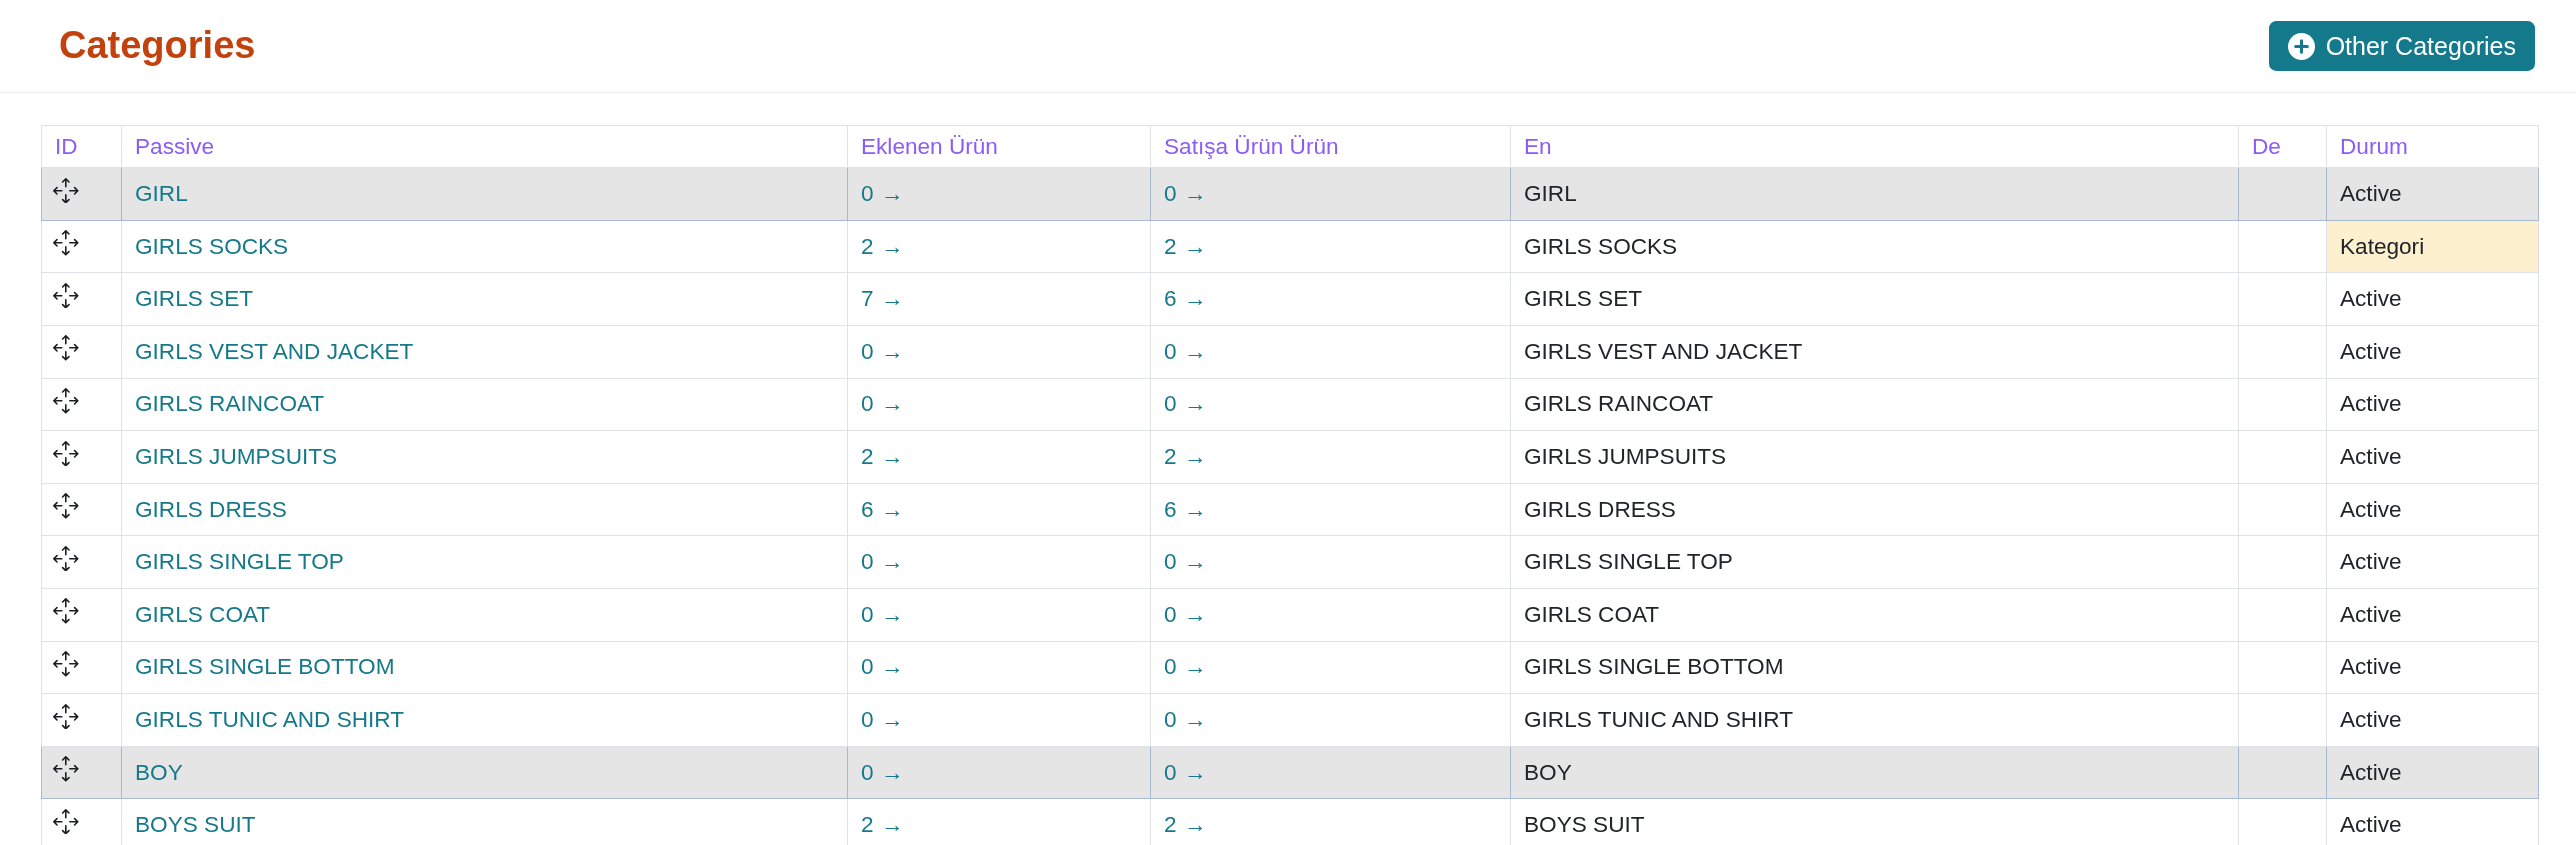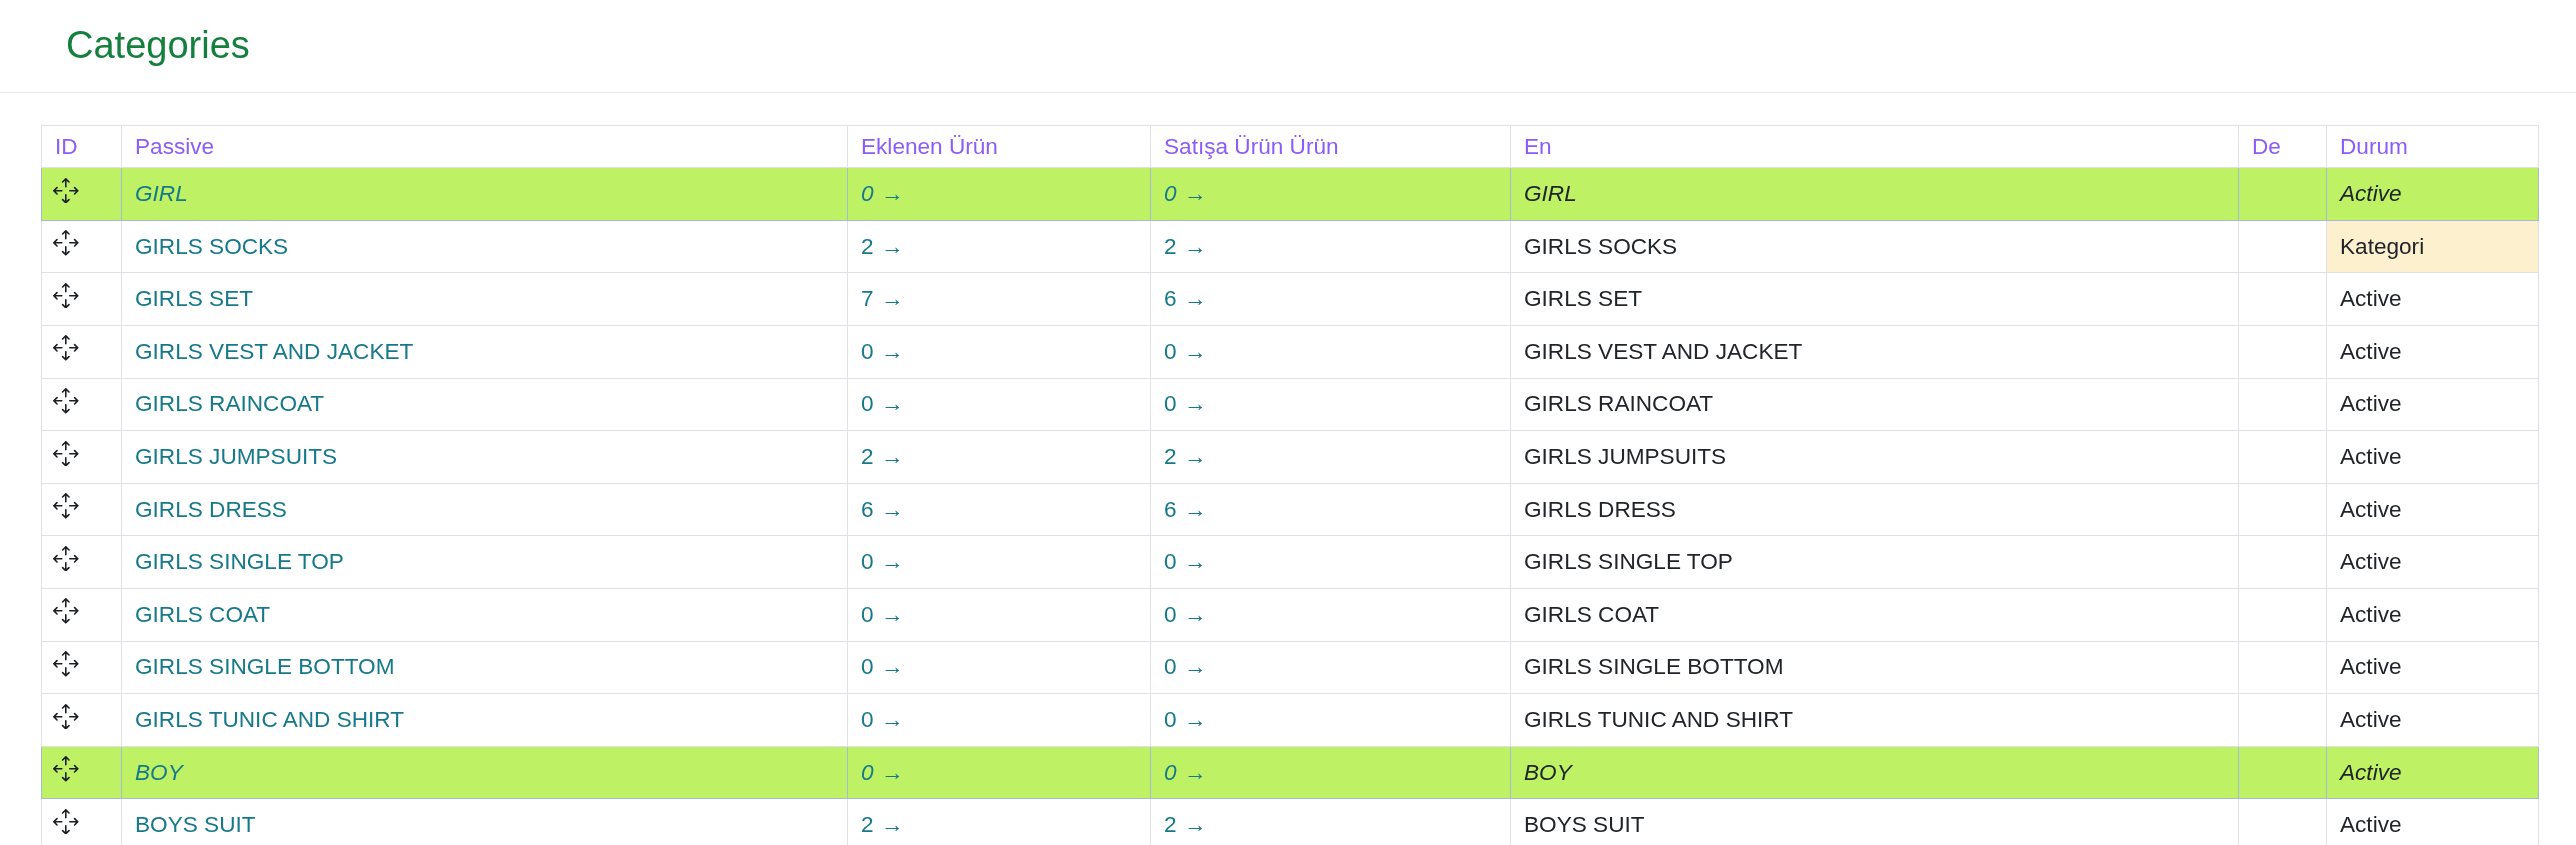--- a/index.html
+++ b/index.html
@@ -16,24 +16,24 @@
     box-sizing: border-box;
     height: 93px;
     border-bottom: 1.5px solid #e9eaec;
     display: flex;
     align-items: center;
     justify-content: space-between;
     padding: 0 41px 0 50px;
     background: #ffffff;
   }
   .page-title {
-    margin: 16px;
+    margin: 9px;
     font-size: 38px;
-    font-weight: 400;
-    color: #15803d;
+    font-weight: 700;
+    color: #c2410c;
     line-height: 1.1;
   }
   .btn-other {
     display: inline-flex;
     align-items: center;
     gap: 10.2px;
     background: #14798a;
     color: #ffffff;
     border: none;
     border-radius: 7.3px;
@@ -76,30 +76,39 @@
   }
   td.cell-id { padding: 9.5px 7.3px 9.5px 11px; }
   .move-icon { display: inline-block; width: 25.6px; height: 25.6px; color: #1b1f23; cursor: move; }
   .move-icon svg { display: block; width: 100%; height: 100%; }
   a.link {
     color: #16798a;
     text-decoration: none;
     cursor: pointer;
   }
   .arr { margin-left: 7.3px; }
-  tr.row-blue td { background: #bef264; border-color: #a9b9d3; font-style: italic; }
+  tr.row-blue td { background: #e5e5e5; border-color: #a9b9d3; }
   td.cell-yellow { background: #fdf0ce; }
 </style>
 </head>
 <body>
 
 <div class="page">
 
   <header class="page-header">
     <h1 class="page-title">Categories</h1>
+    <button class="btn-other">
+      <span class="plus-icon">
+        <svg viewBox="0 0 37 37" xmlns="http://www.w3.org/2000/svg">
+          <circle cx="18.5" cy="18.5" r="18.5" fill="#ffffff"></circle>
+          <path d="M18.5 10.5v16M10.5 18.5h16" stroke="#14798a" stroke-width="4.2" stroke-linecap="round"></path>
+        </svg>
+      </span>
+      <span>Other Categories</span>
+    </button>
   </header>
 
   <main class="content">
     <table class="cat-table">
       <colgroup>
         <col style="width:80px">
           <col style="width:726px">
           <col style="width:303px">
         <col style="width:360px">
           <col style="width:728px">

